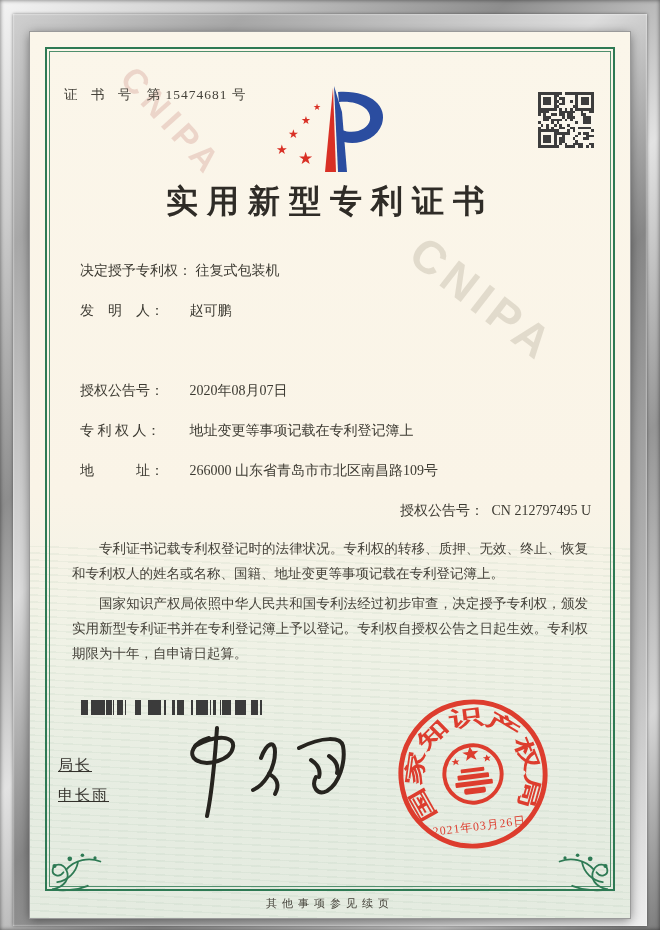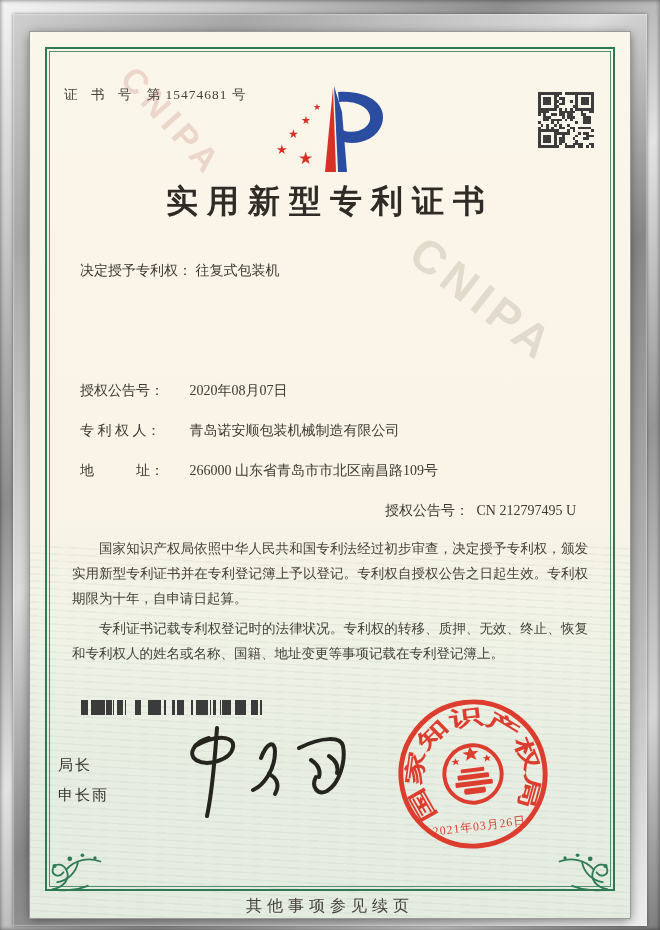--- a/index.html
+++ b/index.html
@@ -49,35 +49,35 @@
   .logo{position:absolute;left:240px;top:50px;width:130px;height:96px;}
   .qr{position:absolute;left:508px;top:60px;width:56px;height:56px;display:grid;
       grid-template-columns:repeat(21,1fr);grid-template-rows:repeat(21,1fr);background:#faf6ec;}
   .qr i{display:block;}
   .qr i.on{background:#3d3d3d;}
   .title{position:absolute;left:0;right:0;top:148px;text-align:center;
          font-size:32px;font-weight:bold;color:#2f2c27;letter-spacing:9px;}
   
   .field{position:absolute;left:50px;font-size:14px;color:#3c3a32;white-space:nowrap;}
   .flabel{display:inline-block;min-width:106px;}
-  .grant2{position:absolute;left:305px;top:0;}
+  .grant2{position:absolute;left:320px;top:0;}
   
   .paras{position:absolute;left:42px;width:516px;top:504px;font-size:13.5px;line-height:25px;
          color:#45423a;text-align:justify;}
   .paras p{margin:0 0 5px 0;text-indent:2em;}
   
   .barcode{position:absolute;left:50px;top:668px;width:184px;height:15px;font-size:0;white-space:nowrap;overflow:hidden;}
   .barcode b{display:inline-block;height:15px;}
   .barcode b.on{background:#3b3b3b;}
-  .signer{position:absolute;left:28px;top:718px;font-size:15px;color:#33312b;line-height:30px;letter-spacing:2px;}
+  .signer{position:absolute;left:28px;top:718px;font-size:15px;color:#33312b;line-height:30px;letter-spacing:2px;text-decoration:underline;}
   .signature{position:absolute;left:135px;top:692px;width:200px;height:100px;}
   .seal{position:absolute;left:364px;top:663px;width:158px;height:158px;transform:rotate(-7deg);opacity:.93;}
   .pageinfo{position:absolute;left:0;right:0;top:823px;text-align:center;font-size:11.5px;
             color:#4e4b43;letter-spacing:2px;}
-  .note{position:absolute;left:0;right:0;top:864px;text-align:center;font-size:16px;
+  .note{position:absolute;left:0;right:0;top:864px;text-align:center;font-size:11px;
         color:#45423a;letter-spacing:5px;}
 </style>
 </head>
 <body>
 
 <div class="frame">
   <div class="frame-bevel"></div>
 </div>
 
 <div class="paper">
@@ -579,42 +579,46 @@
       <i></i>
       <i class="on"></i>
     </div>
 
   <div class="title">实用新型专利证书</div>
 
   <div class="field" style="top:230px">
     <span class="flabel">决定授予专利权：</span>
     <span class="fvalue">往复式包装机</span>
   </div>
+  <div class="field" style="top:270px">
+    <span class="flabel">发　明　人：</span>
+    <span class="fvalue">赵可鹏</span>
+  </div>
   <div class="field" style="top:350px">
     <span class="flabel">授权公告号：</span>
     <span class="fvalue">2020年08月07日</span>
   </div>
   <div class="field" style="top:390px">
     <span class="flabel">专 利 权 人：</span>
-    <span class="fvalue">青岛诺安顺包装机械制造有限公司</span>
+    <span class="fvalue">地址变更等事项记载在专利登记簿上</span>
   </div>
   <div class="field" style="top:430px">
     <span class="flabel">地　　　址：</span>
     <span class="fvalue">266000 山东省青岛市市北区南昌路109号</span>
   </div>
   <div class="field" style="top:470px">
     <span class="grant2">
       <span class="flabel" style="min-width:0;margin-right:4px">授权公告号：</span>
       <span class="fvalue">CN 212797495 U</span>
     </span>
   </div>
 
   <div class="paras">
+    <p>专利证书记载专利权登记时的法律状况。专利权的转移、质押、无效、终止、恢复和专利权人的姓名或名称、国籍、地址变更等事项记载在专利登记簿上。</p>
     <p>国家知识产权局依照中华人民共和国专利法经过初步审查，决定授予专利权，颁发实用新型专利证书并在专利登记簿上予以登记。专利权自授权公告之日起生效。专利权期限为十年，自申请日起算。</p>
-    <p>专利证书记载专利权登记时的法律状况。专利权的转移、质押、无效、终止、恢复和专利权人的姓名或名称、国籍、地址变更等事项记载在专利登记簿上。</p>
   </div>
 
   <div class="barcode" id="barcode"><b style="width: 1px;"></b><b class="on" style="width: 3px;"></b><b class="on" style="width: 3px;"></b><b class="on" style="width: 1px;"></b><b style="width: 3px;"></b><b class="on" style="width: 2px;"></b><b class="on" style="width: 3px;"></b><b class="on" style="width: 3px;"></b><b class="on" style="width: 3px;"></b><b class="on" style="width: 3px;"></b><b style="width: 1px;"></b><b class="on" style="width: 3px;"></b><b class="on" style="width: 3px;"></b><b style="width: 1px;"></b><b class="on" style="width: 1px;"></b><b style="width: 3px;"></b><b class="on" style="width: 2px;"></b><b class="on" style="width: 3px;"></b><b class="on" style="width: 1px;"></b><b style="width: 2px;"></b><b class="on" style="width: 1px;"></b><b style="width: 3px;"></b><b style="width: 1px;"></b><b style="width: 3px;"></b><b style="width: 2px;"></b><b class="on" style="width: 2px;"></b><b class="on" style="width: 3px;"></b><b class="on" style="width: 1px;"></b><b style="width: 3px;"></b><b style="width: 2px;"></b><b style="width: 2px;"></b><b class="on" style="width: 1px;"></b><b class="on" style="width: 2px;"></b><b class="on" style="width: 1px;"></b><b class="on" style="width: 1px;"></b><b class="on" style="width: 3px;"></b><b class="on" style="width: 2px;"></b><b class="on" style="width: 3px;"></b><b style="width: 2px;"></b><b style="width: 1px;"></b><b class="on" style="width: 1px;"></b><b class="on" style="width: 1px;"></b><b style="width: 1px;"></b><b style="width: 2px;"></b><b style="width: 3px;"></b><b class="on" style="width: 3px;"></b><b style="width: 2px;"></b><b class="on" style="width: 2px;"></b><b class="on" style="width: 2px;"></b><b class="on" style="width: 3px;"></b><b style="width: 1px;"></b><b style="width: 3px;"></b><b style="width: 2px;"></b><b style="width: 1px;"></b><b class="on" style="width: 2px;"></b><b style="width: 3px;"></b><b class="on" style="width: 3px;"></b><b class="on" style="width: 2px;"></b><b class="on" style="width: 1px;"></b><b class="on" style="width: 3px;"></b><b class="on" style="width: 3px;"></b><b style="width: 2px;"></b><b class="on" style="width: 1px;"></b><b style="width: 2px;"></b><b class="on" style="width: 3px;"></b><b style="width: 2px;"></b><b style="width: 1px;"></b><b style="width: 1px;"></b><b class="on" style="width: 1px;"></b><b style="width: 1px;"></b><b class="on" style="width: 3px;"></b><b class="on" style="width: 2px;"></b><b class="on" style="width: 1px;"></b><b class="on" style="width: 3px;"></b><b style="width: 2px;"></b><b style="width: 2px;"></b><b class="on" style="width: 1px;"></b><b class="on" style="width: 2px;"></b><b class="on" style="width: 3px;"></b><b class="on" style="width: 3px;"></b><b class="on" style="width: 2px;"></b><b style="width: 1px;"></b><b style="width: 1px;"></b><b style="width: 3px;"></b><b class="on" style="width: 2px;"></b><b class="on" style="width: 1px;"></b><b class="on" style="width: 3px;"></b><b class="on" style="width: 1px;"></b><b style="width: 2px;"></b><b class="on" style="width: 2px;"></b></div>
 
   <div class="signer">
     <div>局长</div>
     <div>申长雨</div>
   </div>
 
   <svg class="signature" viewBox="0 0 200 100">

